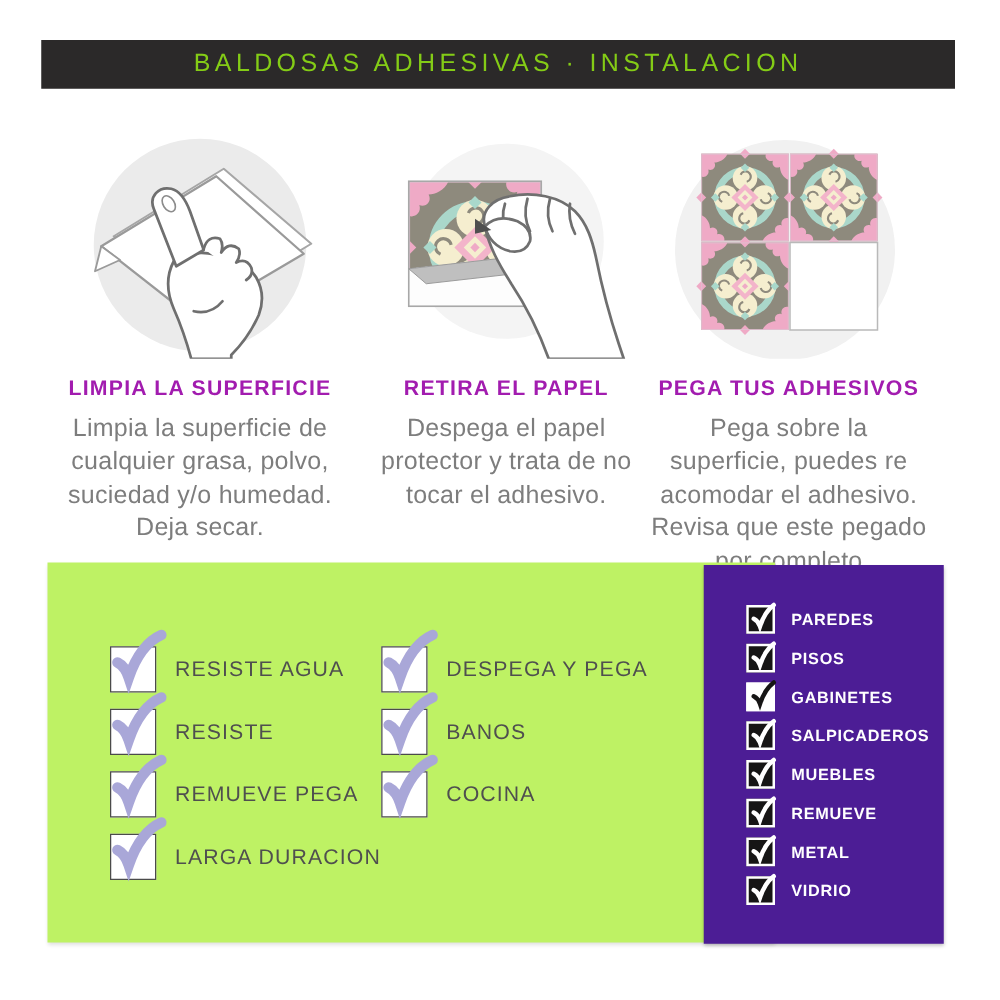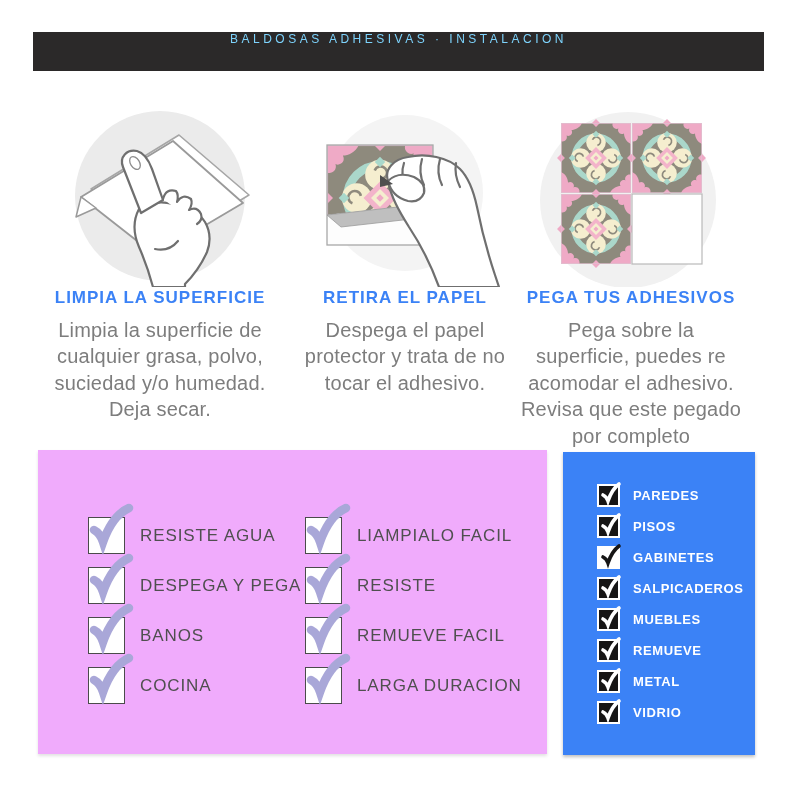--- a/index.html
+++ b/index.html
@@ -4,58 +4,58 @@
 <style>
   html,body{margin:0;padding:0;background:#ffffff;}
   body{
     width:800px;height:800px;position:relative;overflow:hidden;
     font-family:"Liberation Sans", sans-serif;
     -webkit-font-smoothing:antialiased;
   }
   
   .header-bar{
     position:absolute;left:33px;top:32px;width:731px;height:39px;
-    background:#2b2929;color:#7dd3fc;
-    display:flex;align-items:flex-start;justify-content:center;
-    font-size:12px;letter-spacing:3.5px;font-weight:400;
+    background:#2b2929;color:#84cc16;
+    display:flex;align-items:center;justify-content:center;
+    font-size:20px;letter-spacing:3.5px;font-weight:400;
   }
   
   .step{position:absolute;top:105px;width:250px;text-align:center;}
   .step-1{left:35px;} .step-2{left:280px;} .step-3{left:506px;}
   .step-illustration{width:250px;height:182px;display:block;}
   .step-title{
-    margin-top:1px;font-size:17px;font-weight:700;color:#3b82f6;
+    margin-top:14px;font-size:17px;font-weight:700;color:#a21caf;
     letter-spacing:1px;
   }
   .step-desc{
     margin-top:9px;padding:0 14px;font-size:20px;line-height:1.32;
     color:#7d7d7d;letter-spacing:0.2px;
   }
   
   .features-panel{
-    position:absolute;left:38px;top:450px;width:509px;height:304px;
-    background:#f0abfc;box-shadow:0 2px 3px rgba(0,0,0,0.12);
+    position:absolute;left:38px;top:450px;width:582px;height:304px;
+    background:#bef264;box-shadow:0 2px 3px rgba(0,0,0,0.12);
   }
   .features-grid{
     position:absolute;left:50px;top:67px;
     display:grid;grid-template-columns:217px auto;row-gap:13px;
   }
   .feature-item{display:flex;align-items:center;height:37px;}
   .feature-checkbox{
     position:relative;width:35px;height:35px;background:#ffffff;
     border:1.6px solid #4b4b4b;flex:none;
   }
   .feature-checkbox svg{position:absolute;left:-2px;top:-13px;overflow:visible;}
   .feature-label{
     margin-left:15px;font-size:17px;color:#4f4f4f;letter-spacing:0.9px;
   }
   
   .surfaces-panel{
     position:absolute;left:563px;top:452px;width:192px;height:303px;
-    background:#3b82f6;box-shadow:0 2px 3px rgba(0,0,0,0.25);
+    background:#4c1d95;box-shadow:0 2px 3px rgba(0,0,0,0.25);
   }
   .surfaces-list{
     position:absolute;left:34px;top:32px;
     display:flex;flex-direction:column;gap:9px;
   }
   .surface-item{display:flex;align-items:center;height:22px;}
   .surface-checkbox{
     position:relative;width:19px;height:19px;background:#161515;
     border:2px solid #ffffff;flex:none;
   }
@@ -188,28 +188,20 @@
 
     <div class="feature-item">
       <span class="feature-checkbox">
         <svg width="46" height="44" viewBox="0 0 46 44">
           <path d="M7,25 C11,27 14,31 16,37 C23,17 33,7 42,3" fill="none" stroke="#a9a7d8" stroke-width="8.5" stroke-linecap="round"></path>
         </svg>
       </span>
       <span class="feature-label">RESISTE AGUA</span>
     </div>
 
-    <div class="feature-item">
-      <span class="feature-checkbox">
-        <svg width="46" height="44" viewBox="0 0 46 44">
-          <path d="M7,25 C11,27 14,31 16,37 C23,17 33,7 42,3" fill="none" stroke="#a9a7d8" stroke-width="8.5" stroke-linecap="round"></path>
-        </svg>
-      </span>
-      <span class="feature-label">LIAMPIALO FACIL</span>
-    </div>
 
     <div class="feature-item">
       <span class="feature-checkbox">
         <svg width="46" height="44" viewBox="0 0 46 44">
           <path d="M7,25 C11,27 14,31 16,37 C23,17 33,7 42,3" fill="none" stroke="#a9a7d8" stroke-width="8.5" stroke-linecap="round"></path>
         </svg>
       </span>
       <span class="feature-label">DESPEGA Y PEGA</span>
     </div>
 
@@ -230,21 +222,21 @@
       </span>
       <span class="feature-label">BANOS</span>
     </div>
 
     <div class="feature-item">
       <span class="feature-checkbox">
         <svg width="46" height="44" viewBox="0 0 46 44">
           <path d="M7,25 C11,27 14,31 16,37 C23,17 33,7 42,3" fill="none" stroke="#a9a7d8" stroke-width="8.5" stroke-linecap="round"></path>
         </svg>
       </span>
-      <span class="feature-label">REMUEVE FACIL</span>
+      <span class="feature-label">REMUEVE PEGA</span>
     </div>
 
     <div class="feature-item">
       <span class="feature-checkbox">
         <svg width="46" height="44" viewBox="0 0 46 44">
           <path d="M7,25 C11,27 14,31 16,37 C23,17 33,7 42,3" fill="none" stroke="#a9a7d8" stroke-width="8.5" stroke-linecap="round"></path>
         </svg>
       </span>
       <span class="feature-label">COCINA</span>
     </div>

